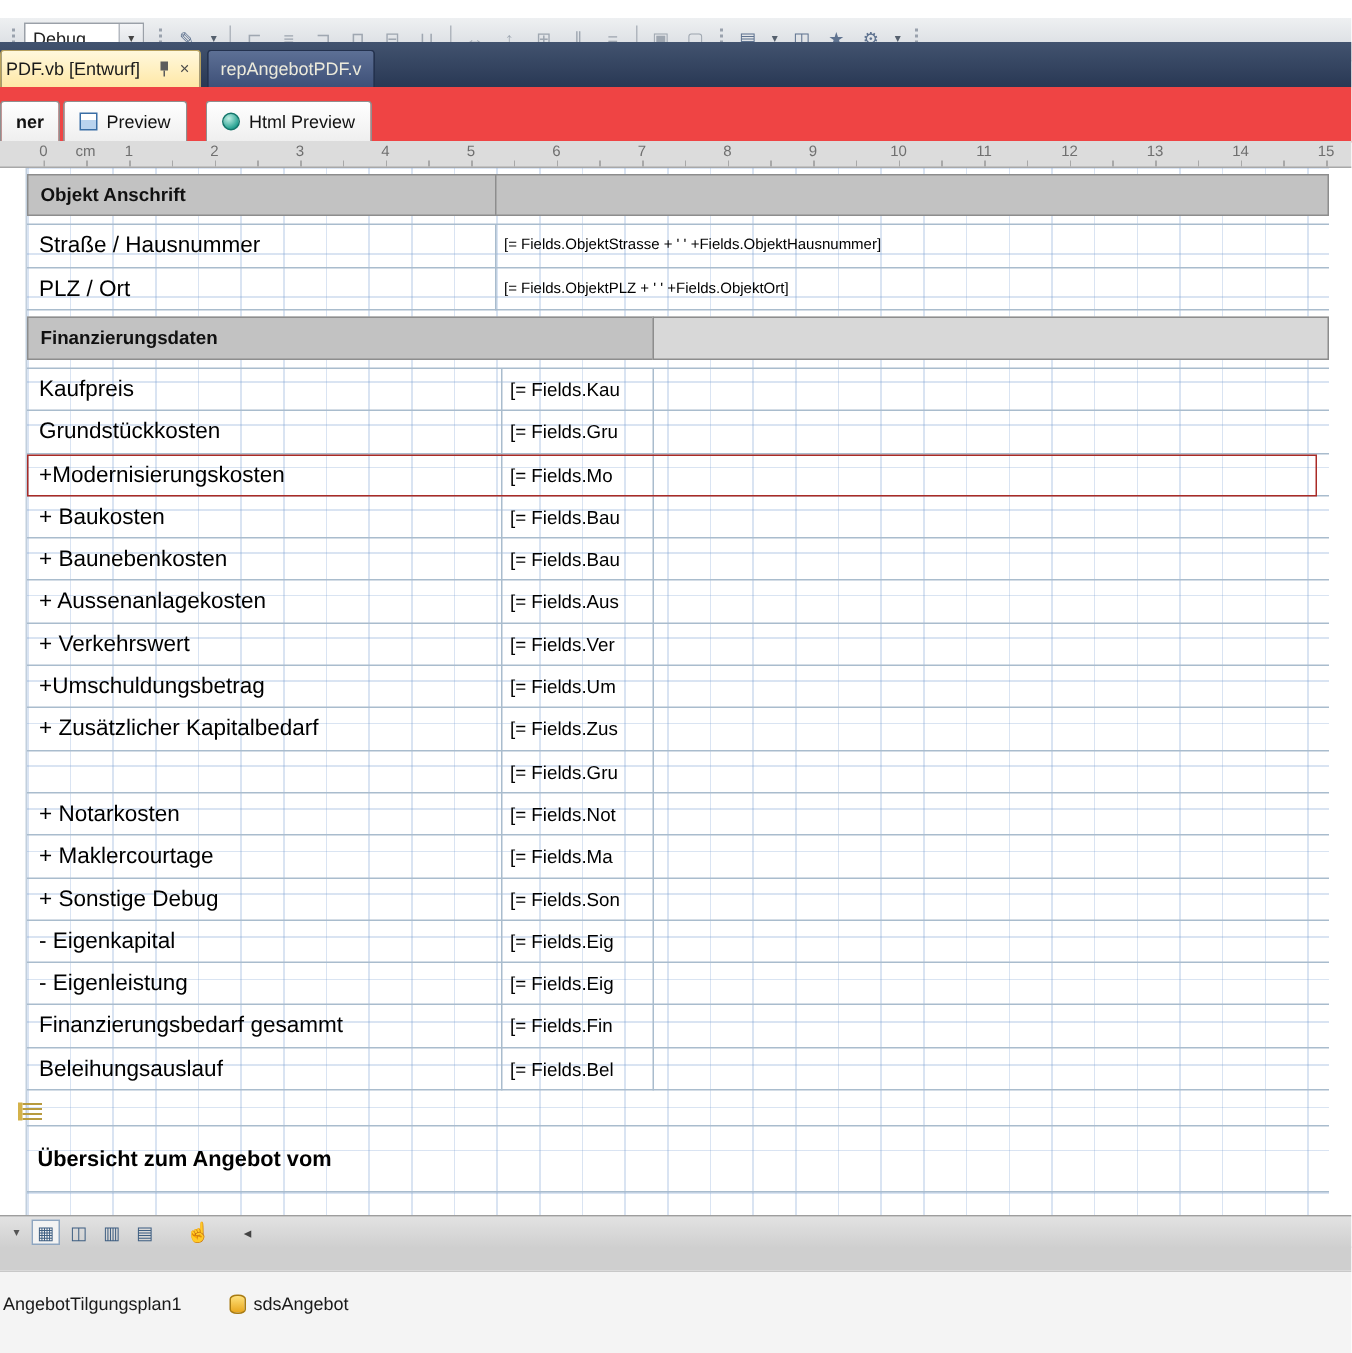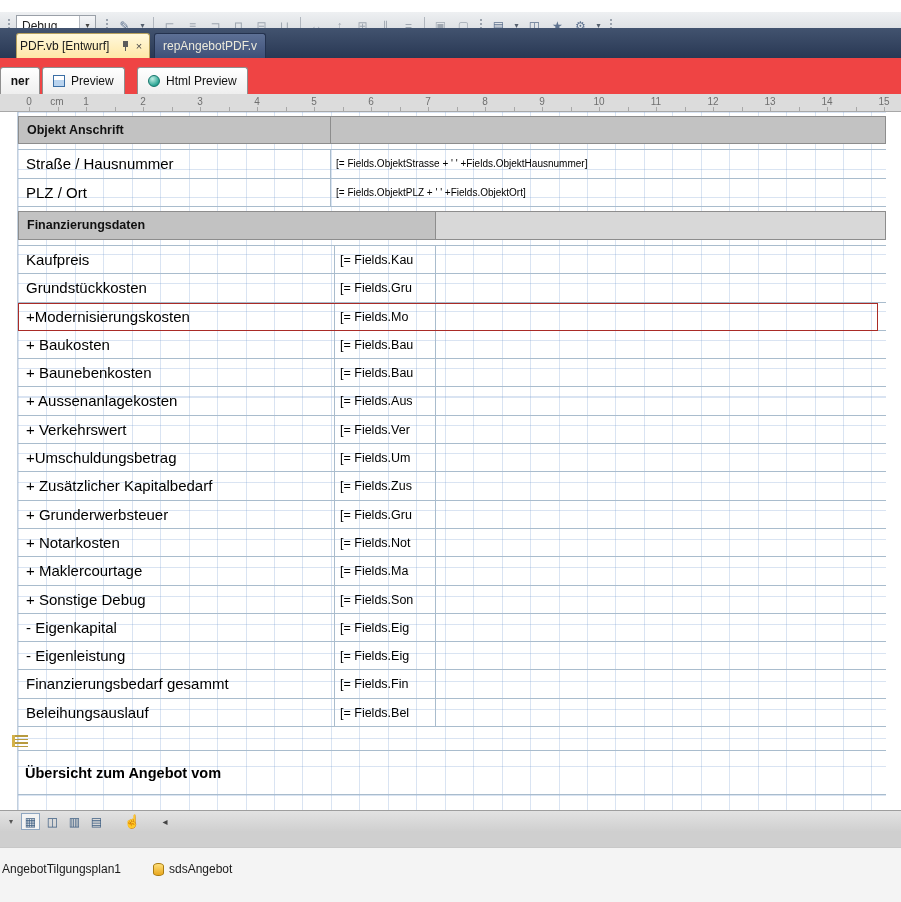--- a/index.html
+++ b/index.html
@@ -19,21 +19,21 @@
                background:linear-gradient(#f4f5f7,#d8dce1); border-left:1px solid #b5bac1; }
   .tbtn { width:21px; height:20px; line-height:20px; text-align:center; font-size:12px;
           color:#5f7390; border-radius:2px; }
   .tbtn.dim { color:#9fa7b1; }
   .tbtn.caret { width:11px; font-size:8px; color:#55606e; }
 
   
   .doc-tabs { position:absolute; top:28px; left:0; right:0; height:30px;
               background:linear-gradient(#42536f,#293854); }
   .dtab { position:absolute; bottom:0; height:25px; border-radius:3px 3px 0 0; font-size:12px;
-          display:flex; align-items:center; box-sizing:border-box;margin-left:16px; }
+          display:flex; align-items:center; box-sizing:border-box; }
   .dtab.active { left:0; width:134px; background:linear-gradient(#fff8dd,#ffe8a6);
                  border:1px solid #b7a15e; border-bottom:none; color:#1a1a1a; padding:0 3px 0 3px; }
   .dtab.inactive { left:138px; width:112px; background:linear-gradient(#5d7095,#3e5078);
                    border:1px solid #24324e; border-bottom:none; color:#eceadb; padding:0 8px; }
   .dtab .lblt { white-space:nowrap; overflow:hidden; flex:1; }
   .pin-icon { position:relative; width:9px; height:12px; margin:0 2px; }
   .pin-icon::before { content:""; position:absolute; top:1px; left:2px; width:5px; height:6px; background:#5c5c5c; }
   .pin-icon::after  { content:""; position:absolute; top:7px; left:4px; width:1px; height:4px; background:#5c5c5c; }
   .close-icon { width:14px; text-align:center; font-size:11px; color:#4a4a4a; }
 
@@ -256,21 +256,20 @@
         </div>
         <div class="row">
           <span class="lbl">+Umschuldungsbetrag</span>
           <span class="expr">[= Fields.Um</span>
         </div>
         <div class="row">
           <span class="lbl">+ Zusätzlicher Kapitalbedarf</span>
           <span class="expr">[= Fields.Zus</span>
         </div>
         <div class="row">
-          <span class="lbl">+ Grunderwerbsteuer</span>
           <span class="expr">[= Fields.Gru</span>
         </div>
         <div class="row">
           <span class="lbl">+ Notarkosten</span>
           <span class="expr">[= Fields.Not</span>
         </div>
         <div class="row">
           <span class="lbl">+ Maklercourtage</span>
           <span class="expr">[= Fields.Ma</span>
         </div>

